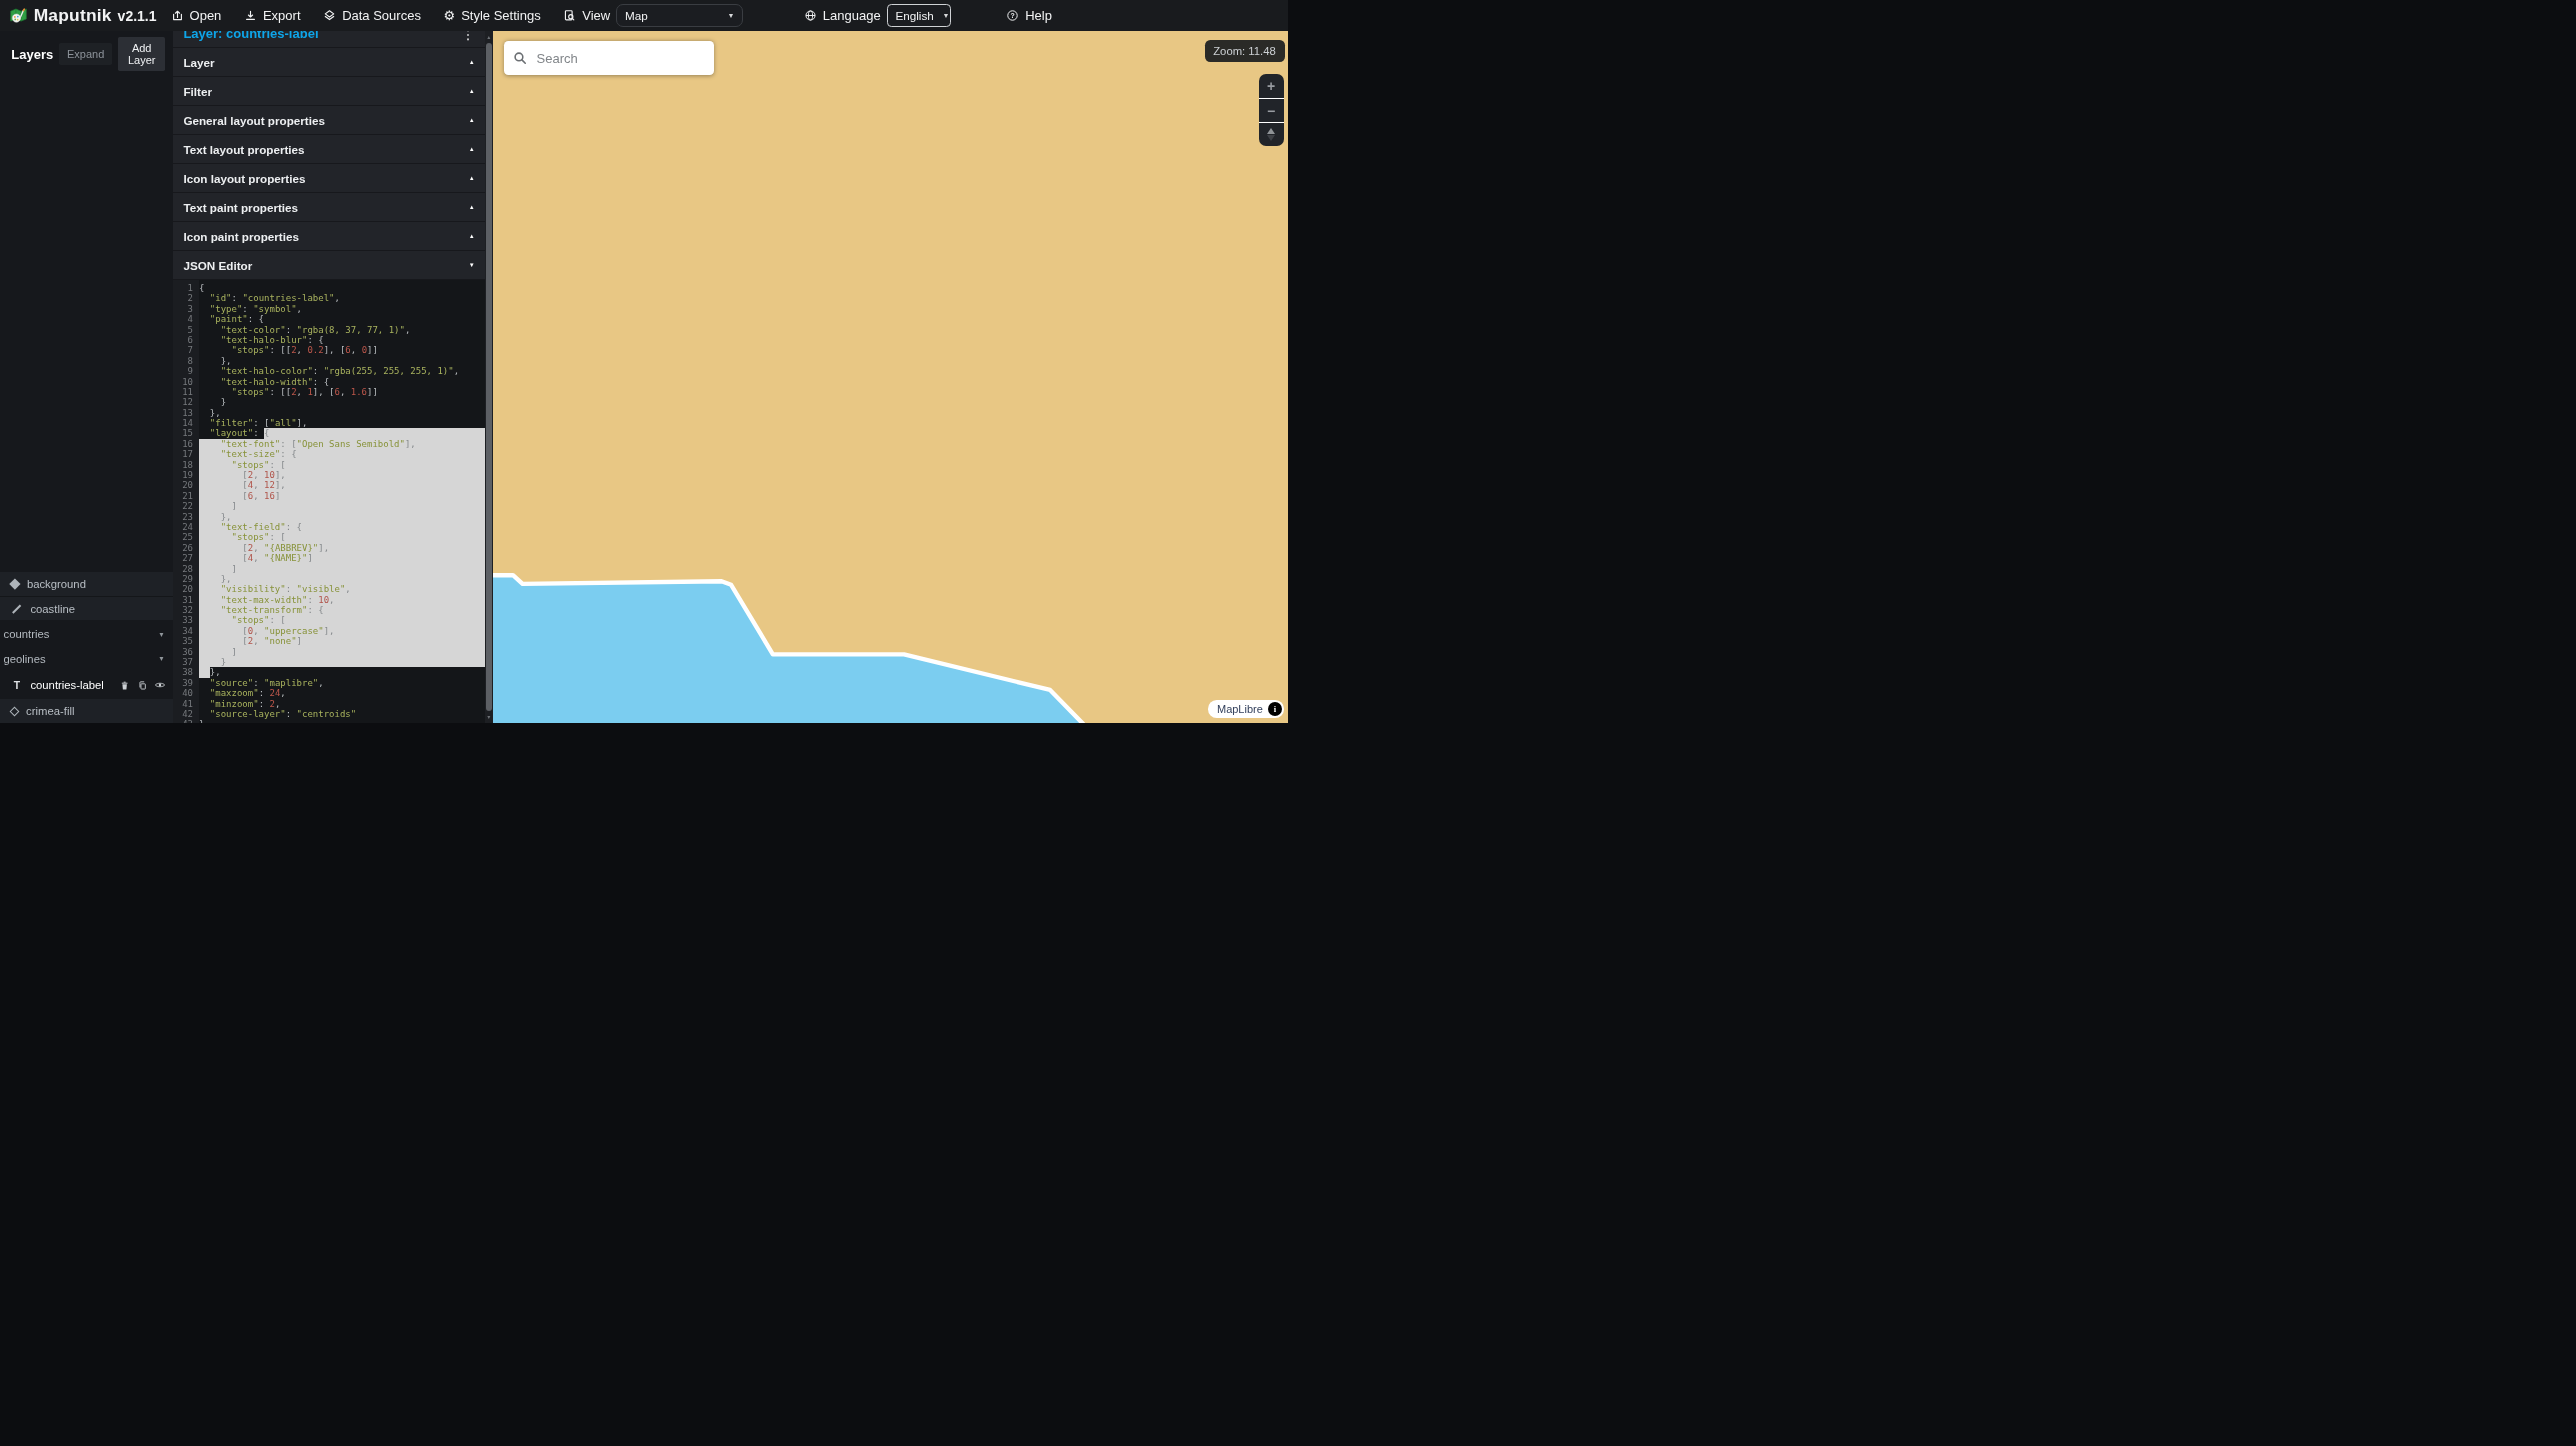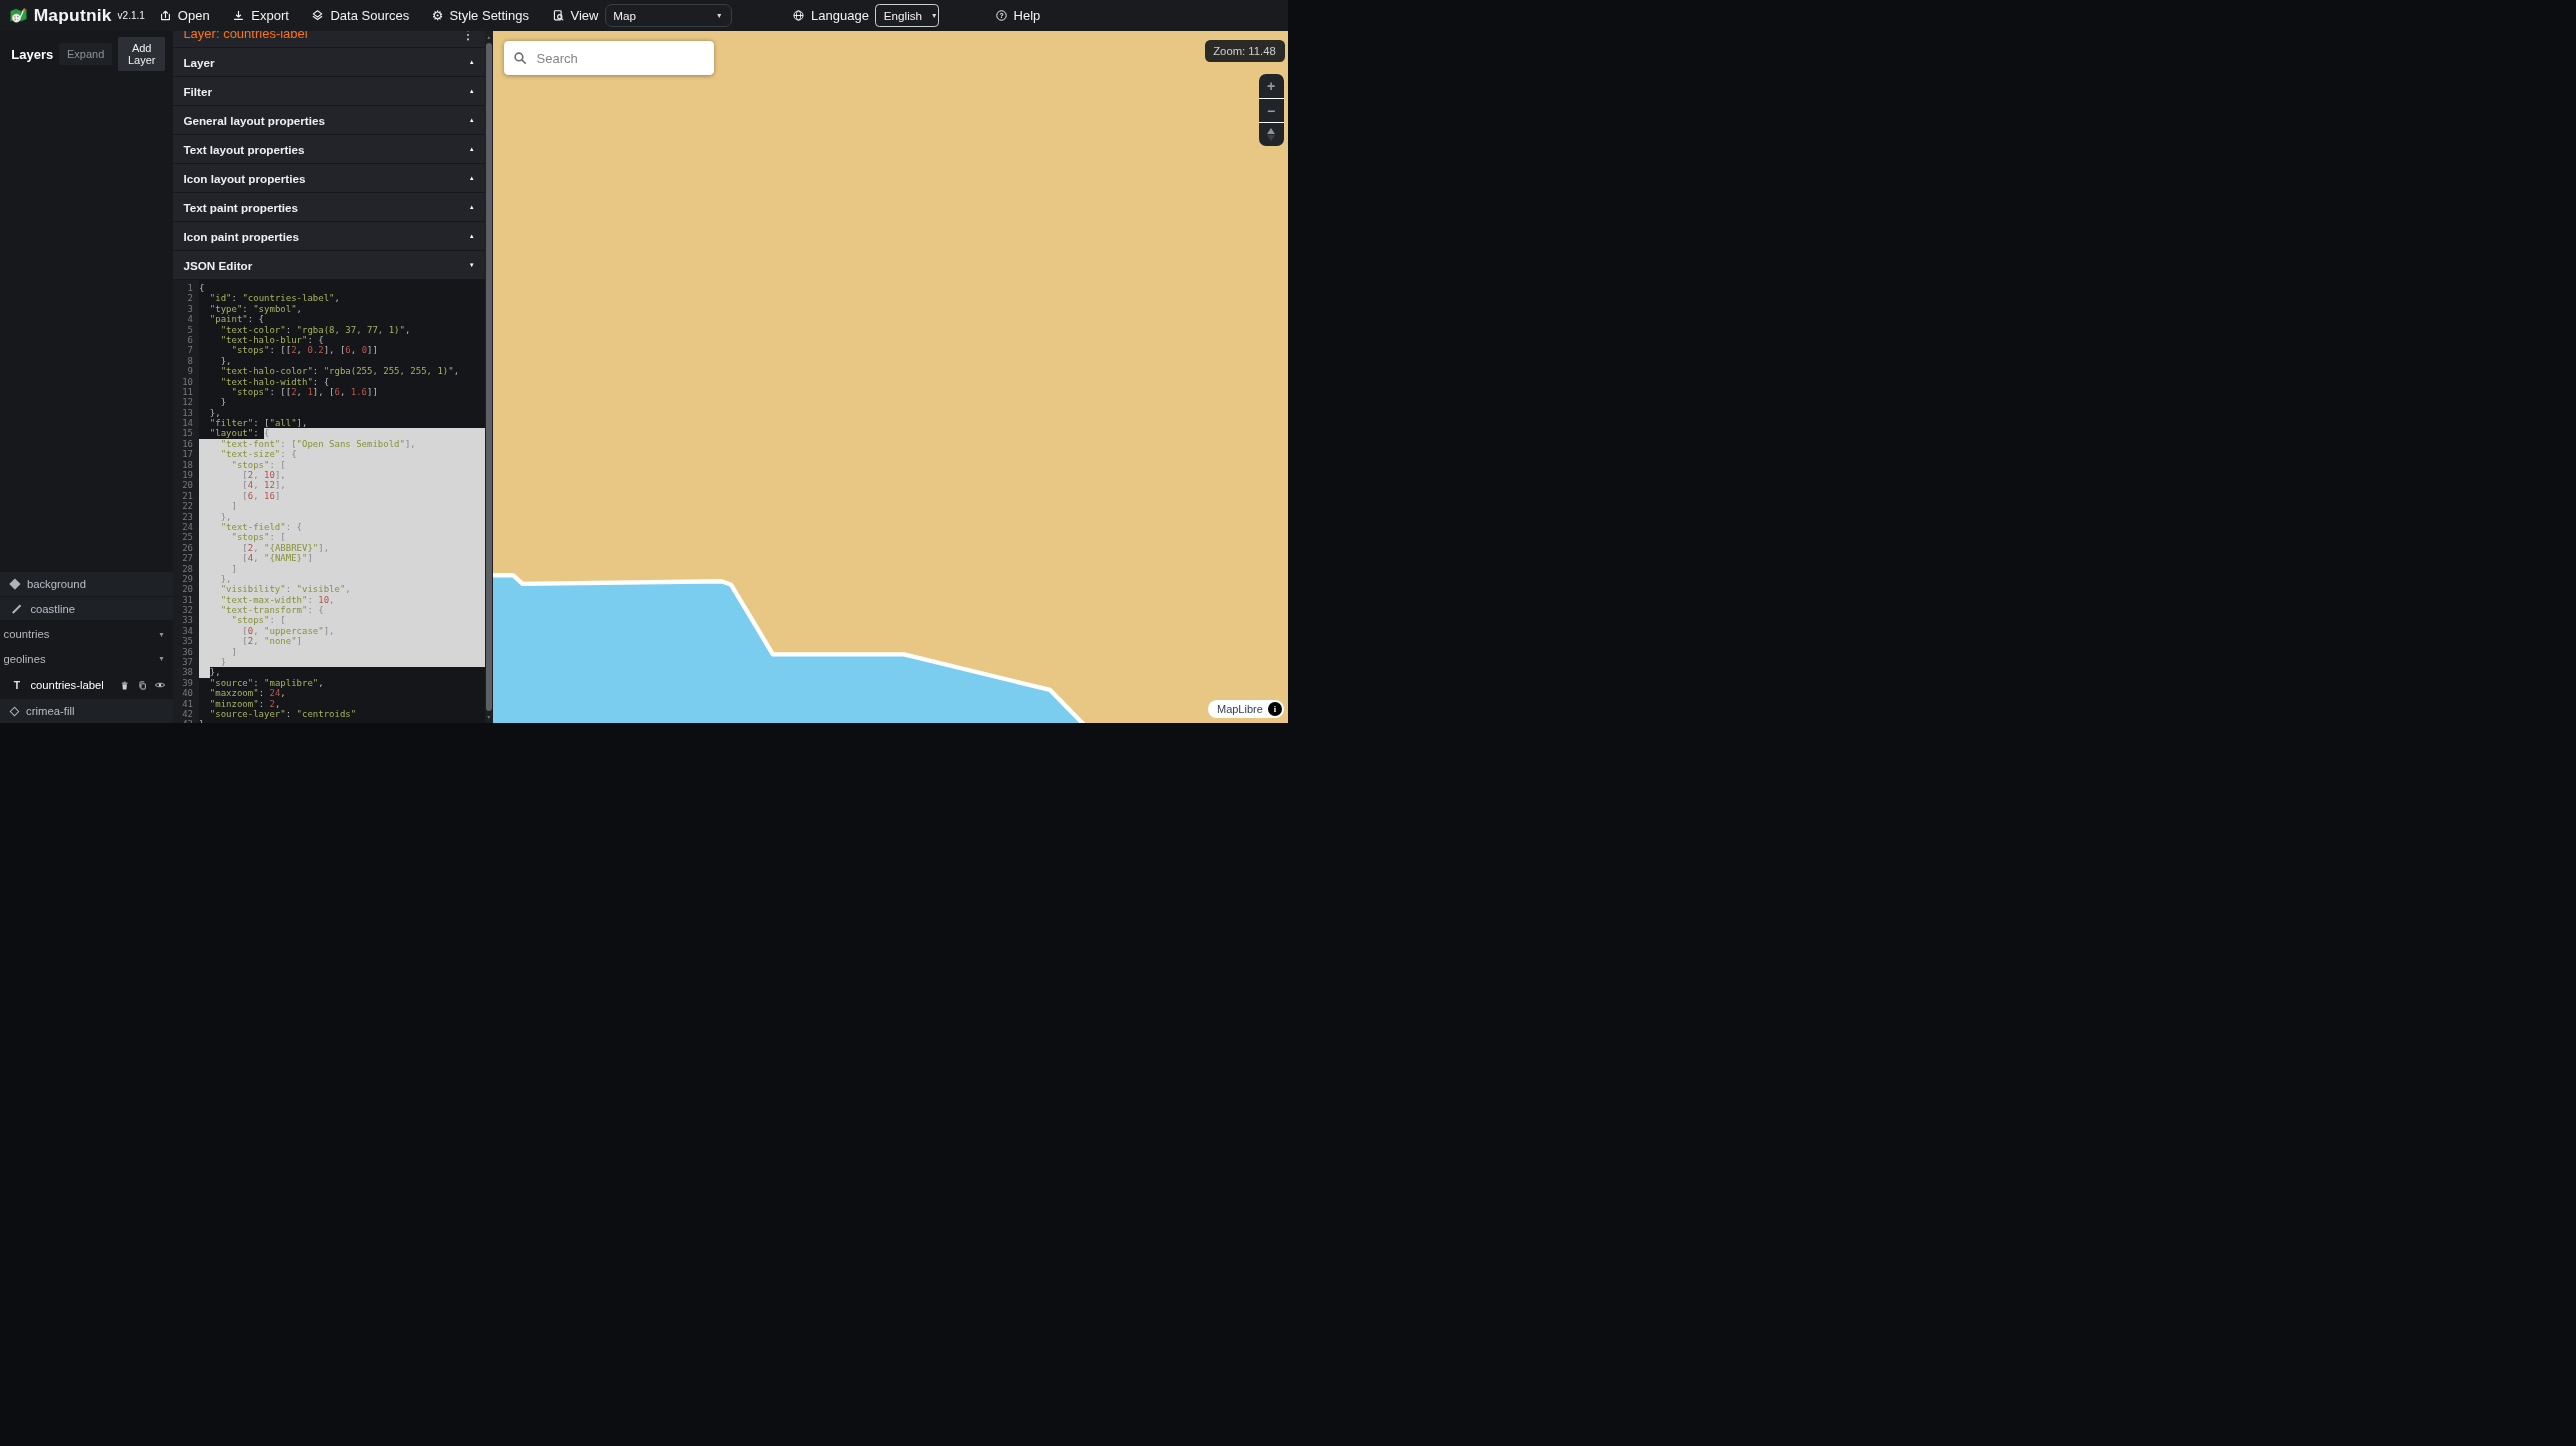--- a/index.html
+++ b/index.html
@@ -5,21 +5,21 @@
   html,body{margin:0;padding:0;background:#0c0d10;}
   *{box-sizing:border-box;}
   .app{position:relative;width:1288px;height:723px;overflow:hidden;
        font-family:"Liberation Sans",sans-serif;background:#141619;}
 
   
   .topbar{height:31px;background:#191b1e;display:flex;align-items:center;
           padding:0 8.7px;color:#f2f3f4;}
   .logo{display:flex;align-items:center;gap:6px;margin-right:14px;}
   .logo .name{font-size:17.4px;font-weight:bold;letter-spacing:0.2px;}
-  .logo .ver{font-size:10px;font-weight:normal;margin-top:0;}
+  .logo .ver{font-size:14px;font-weight:bold;margin-top:0;}
   .menu{display:flex;align-items:center;gap:22.6px;}
   .mitem{display:flex;align-items:center;gap:6px;font-size:13px;cursor:pointer;}
   .mitem svg{display:block;}
   .glyph-icon{font-size:13px;line-height:1;}
   .select{background:#1b1d21;border:0.9px solid #3a3d42;border-radius:7px;
           color:#f2f3f4;font-size:11.7px;display:flex;align-items:center;
           justify-content:space-between;height:22.6px;padding:0 7.8px;}
   .select .arr{font-size:7px;color:#d6d8da;margin-left:8.7px;}
   .view-select{width:127px;}
   .lang-select{width:64px;border:1.7px solid #cfd2d5;border-radius:4.3px;background:#1b1d21;}
@@ -51,21 +51,21 @@
   .ic-line{width:11.3px;height:1.7px;background:#aeb4ba;transform:rotate(-45deg);flex:none;}
   .ic-text{font-size:10.4px;font-weight:bold;color:#dfe2e5;width:11.3px;text-align:center;flex:none;}
   .acts{margin-left:auto;display:flex;align-items:center;gap:6px;color:#ccd0d4;}
   .acts svg{display:block;cursor:pointer;}
   .mt2{margin-top:1.7px;} .mt5{margin-top:4.3px;}
 
   
   .panel{width:312px;flex:none;background:#222429;display:flex;flex-direction:column;}
   .panel-title{height:17.4px;overflow:hidden;padding:0 10.4px;display:flex;
                justify-content:space-between;border-bottom:1.7px solid #17181c;}
-  .panel-title .t{font-size:13px;font-weight:normal;color:#f97316;margin-top:-5.2px;white-space:nowrap;}
+  .panel-title .t{font-size:13px;font-weight:bold;color:#0ea5e9;margin-top:-5.2px;white-space:nowrap;}
   .kebab{color:#fff;font-size:13px;margin-top:-4.3px;cursor:pointer;}
   .section{height:29px;flex:none;display:flex;align-items:center;justify-content:space-between;
            padding:0 10.4px;border-bottom:1.7px solid #17181c;font-size:11.7px;font-weight:bold;
            color:#edeff1;cursor:pointer;}
   .section .arr{font-size:6px;color:#fff;}
 
   
   .json{flex:1;overflow:hidden;padding-top:2.6px;
         background:linear-gradient(90deg,#1b1d21 26px,#141619 26px);
         font-family:"DejaVu Sans Mono",monospace;font-size:9px;line-height:10.4px;}

